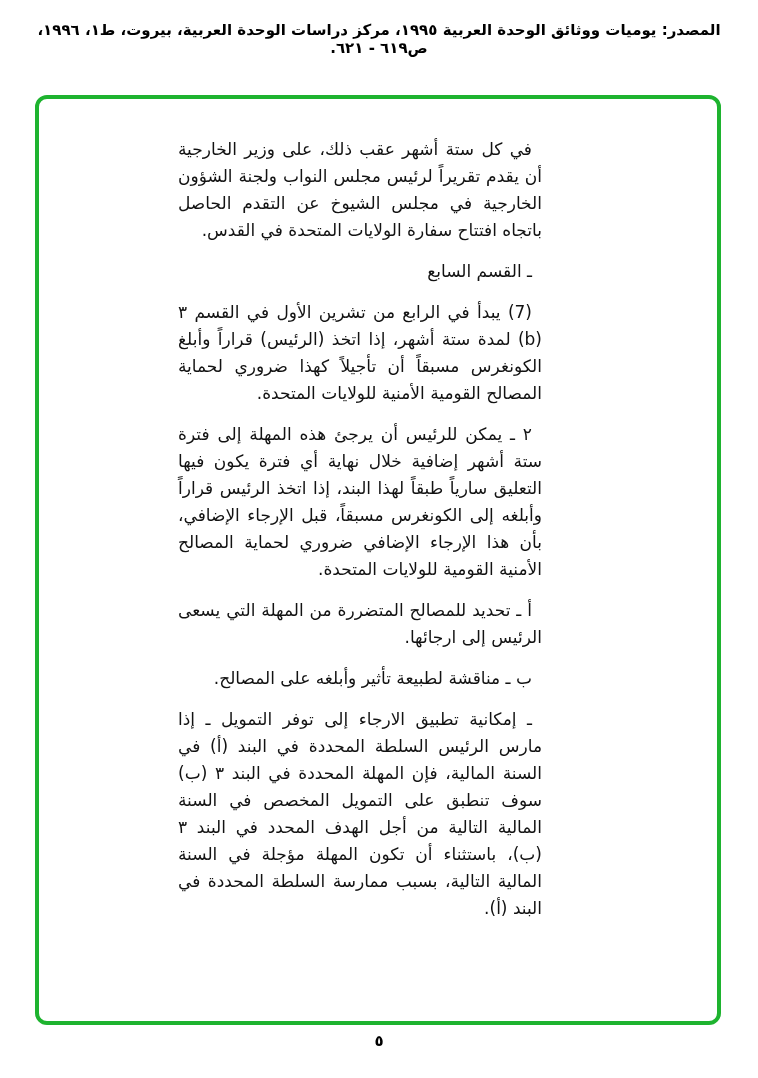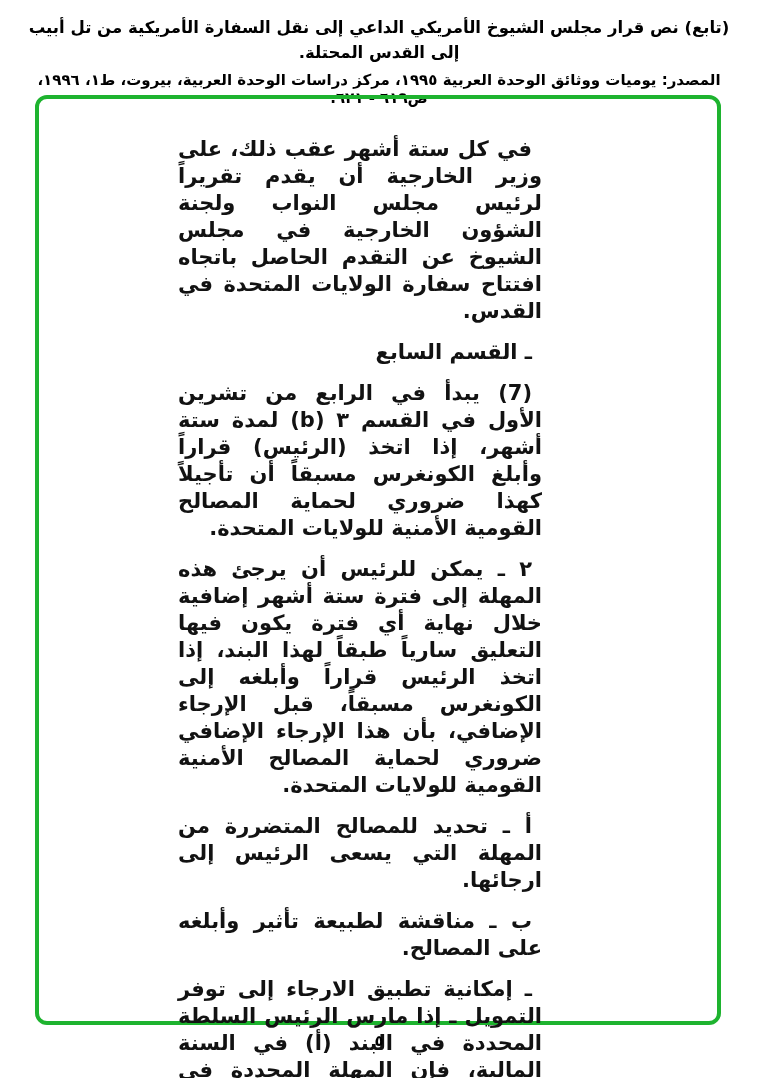--- a/index.html
+++ b/index.html
@@ -47,26 +47,25 @@
   }
   .doc-body {
     position: absolute;
     top: 136px;
     left: 178px;
     width: 364px;
     direction: rtl;
   }
   .doc-body p {
     margin: 0 0 14px 0;
-    font-size: 21px;
+    font-size: 17px;
     line-height: 27px;
     text-align: justify;
     text-indent: 10px;
     color: var(--ink);
-    font-weight: bold;
   }
   .section-heading {
     margin: 6px 0 12px 0;
     font-size: 16.5px;
     line-height: 27px;
     text-indent: 0;
     text-align: right;
   }
   .section-title {
     margin: 0 0 16px 0;
@@ -87,21 +86,20 @@
     font-weight: bold;
     color: #000;
   }
 </style>
 </head>
 <body>
 
 <div class="page">
 
   <div class="header">
-    <div class="header-title">(تابع) نص قرار مجلس الشيوخ الأمريكي الداعي إلى نقل السفارة الأمريكية من تل أبيب إلى القدس المحتلة.</div>
     <div class="header-source">المصدر: يوميات ووثائق الوحدة العربية ١٩٩٥،  مركز دراسات الوحدة العربية، بيروت، ط١، ١٩٩٦، ص٦١٩ - ٦٢١.</div>
   </div>
 
   <div class="doc-frame"></div>
 
   <div class="doc-body">
     <p>في كل ستة أشهر عقب ذلك، على وزير الخارجية أن يقدم تقريراً لرئيس مجلس النواب ولجنة الشؤون الخارجية في مجلس الشيوخ عن التقدم الحاصل باتجاه افتتاح سفارة الولايات المتحدة في القدس.</p>
 
     <p class="section-heading">ـ القسم السابع</p>
 

